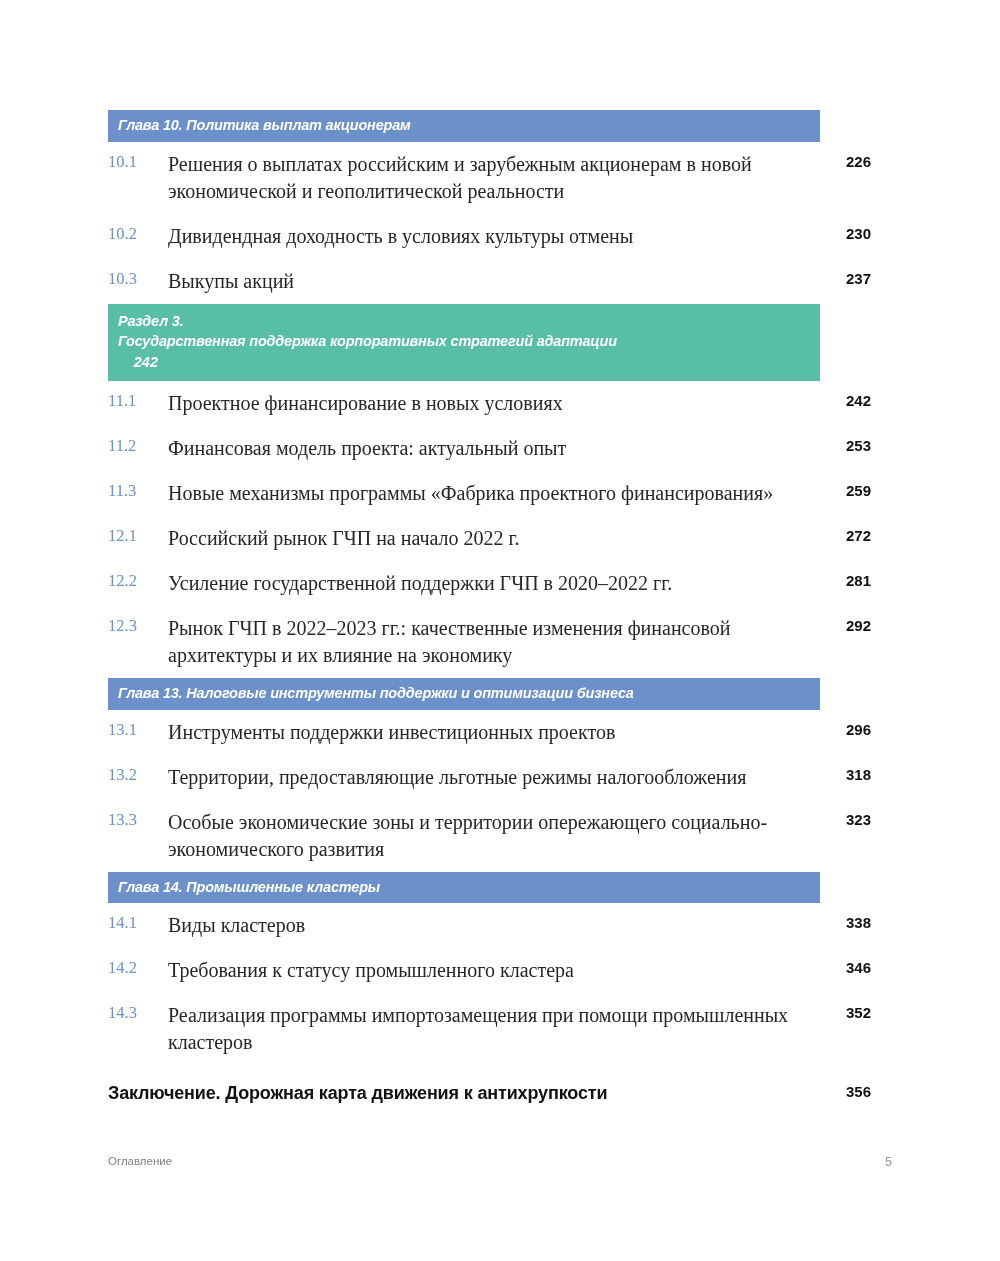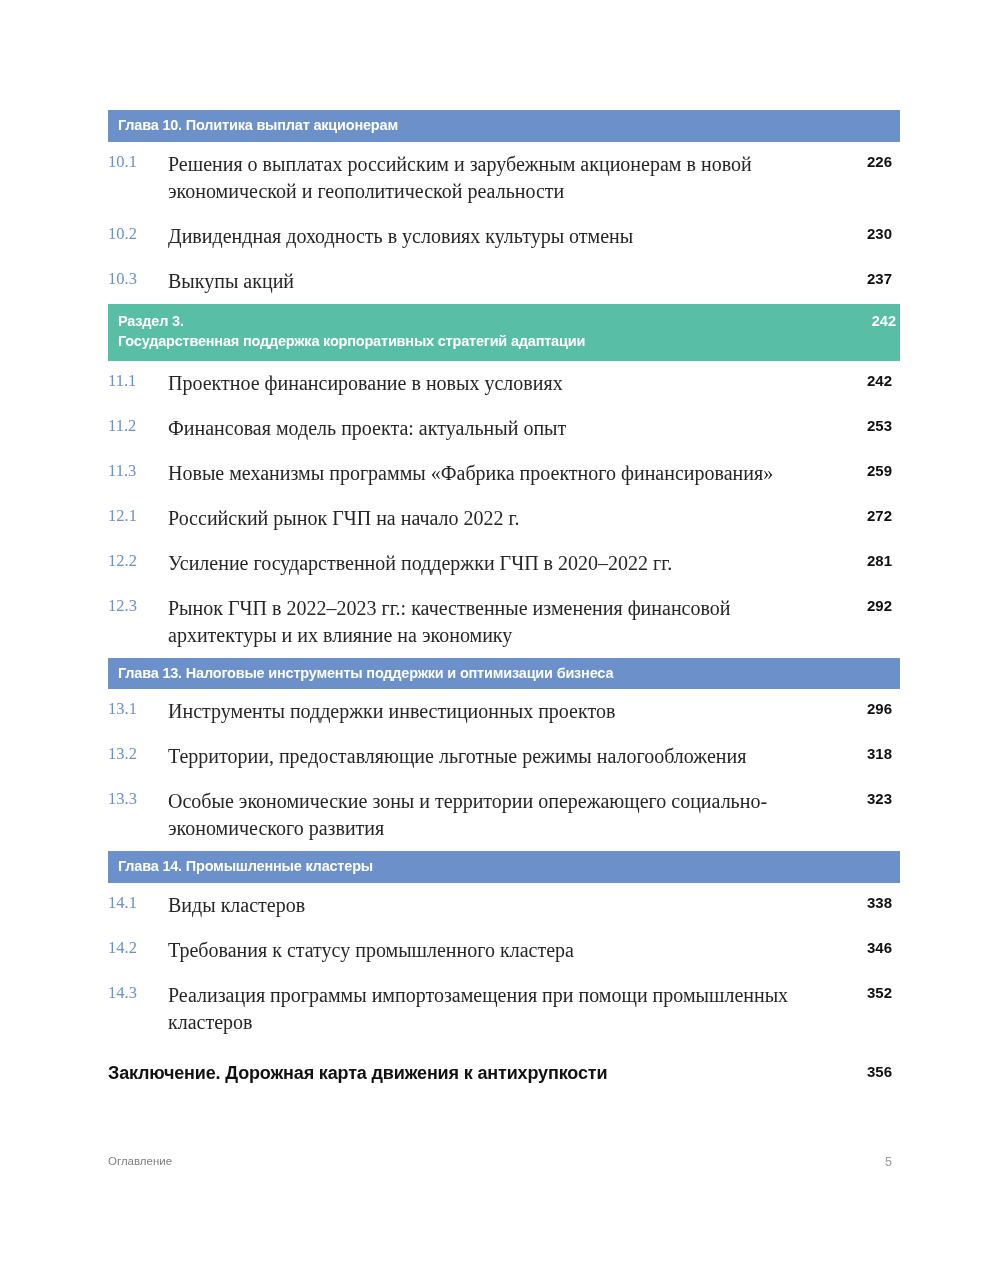--- a/index.html
+++ b/index.html
@@ -20,33 +20,35 @@
     left: 108px;
     top: 110px;
     width: 784px;
   }
 
   
   .band {
     display: flex;
     align-items: flex-start;
     color: #ffffff;
-    padding: 5px 4px 6px 10px;
+    padding: 5px 10px 6px 10px;
     box-sizing: border-box;
-    width: 792px;
+    width: 712px;
+    font-style: italic;
   }
   .band.chapter {
     background: #6b90ca;
     min-height: 30px;
   }
   .band.part {
     background: #58bfa6;
     min-height: 56px;
     padding-top: 7px;
     padding-bottom: 9px;
+    flex-direction: column;
   }
   .band-title {
     flex: 1 1 auto;
     font-family: "Liberation Sans", sans-serif;
     font-weight: bold;
     font-size: 14.5px;
     line-height: 1.42;
     letter-spacing: -0.2px;
   }
   .band-title .line2 {
@@ -83,21 +85,21 @@
   .entry-title {
     flex: 1 1 auto;
     color: #262626;
     font-size: 20px;
     line-height: 1.35;
     padding-right: 22px;
     font-family: "Liberation Serif", serif;
   }
   .entry-page {
     flex: 0 0 46px;
-    text-align: right;
+    text-align: left;
     color: #111111;
     font-family: "Liberation Sans", sans-serif;
     font-weight: bold;
     font-size: 15px;
     line-height: 1.48;
   }
 
   
   .entry.conclusion {
     padding-top: 16px;

